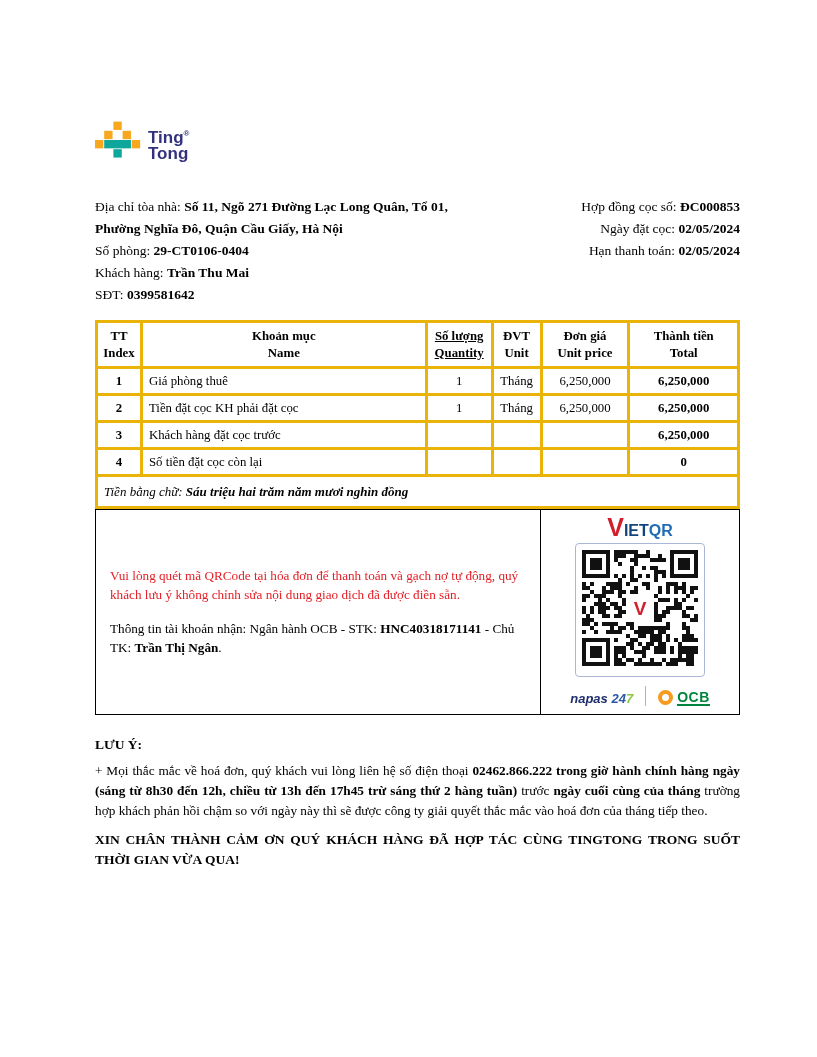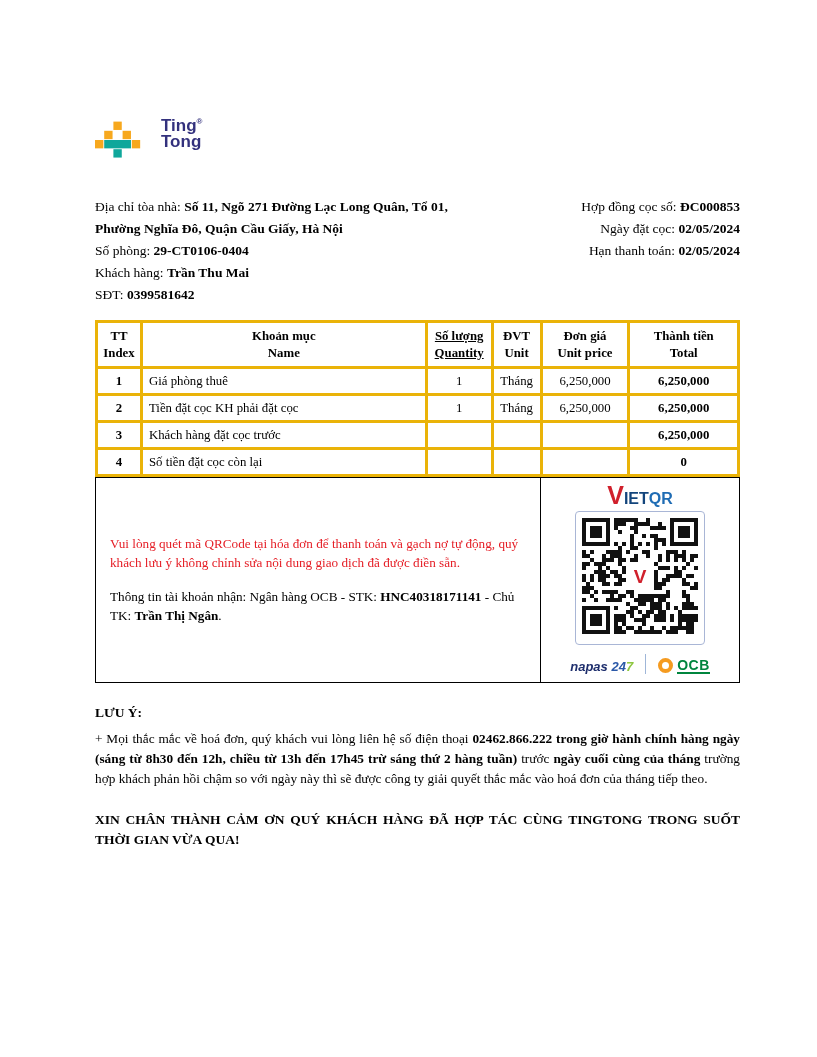--- a/index.html
+++ b/index.html
@@ -9,21 +9,21 @@
     width: 817px; height: 1057px;
     background: #ffffff;
     font-family: "Liberation Serif", "DejaVu Serif", serif;
     color: #000;
     overflow: hidden;
   }
   .content { position: absolute; left: 95px; top: 118px; width: 645px; }
 
   
   .doc-header { display: flex; align-items: flex-start; height: 64px; }
-  .logo { display: flex; align-items: flex-start; gap: 20px; }
+  .logo { display: flex; align-items: flex-end; gap: 7px; }
   .logo-text {
     font-family: "Liberation Sans", "DejaVu Sans", sans-serif;
     font-weight: bold; color: #33317d; font-size: 17px; line-height: 0.95;
   }
   .logo-text .reg { font-size: 8px; vertical-align: super; }
   .doc-title {
     margin-left: auto; width: 440px; text-align: center;
     font-size: 16.5px; font-weight: bold; margin-top: 10px;
     letter-spacing: 0.2px;
   }
@@ -80,21 +80,21 @@
     border: 4.5px solid #f59b20; background: #fff;
   }
   .ocb-text {
     color: #00853e; font-weight: bold; font-size: 14px; letter-spacing: 0.5px;
     border-bottom: 2px solid #00853e; line-height: 1.05;
   }
 
   
   .footer-note-title { margin-top: 22px; font-size: 13.5px; font-weight: bold; }
   .footer-note { margin-top: 8px; font-size: 13.3px; line-height: 20px; text-align: justify; }
-  .footer-thanks { margin-top: 21px; font-size: 13.5px; font-weight: bold; line-height: 20px; text-align: justify; }
+  .footer-thanks { margin-top: 9px; font-size: 13.5px; font-weight: bold; line-height: 20px; text-align: justify; }
 </style>
 </head>
 <body>
 
 <div class="page">
   <div class="content">
 
     <div class="doc-header">
       <div class="logo">
         <svg width="46" height="44" viewBox="0 0 55 44">
@@ -164,27 +164,30 @@
           <td class="c b">6,250,000</td>
         </tr>
         <tr>
           <td class="c b">4</td>
           <td class="name">Số tiền đặt cọc còn lại</td>
           <td class="c"></td>
           <td class="c"></td>
           <td class="c"></td>
           <td class="c b">0</td>
         </tr>
+        <tr class="words">
+          <td colspan="6" class="it"><span>Tiền bằng chữ: </span><span class="b">Sáu triệu hai trăm năm mươi nghìn đồng</span></td>
+        </tr>
       </tbody>
     </table>
 
     <div class="pay-box">
       <div class="pay-left">
         <p class="pay-note-red">Vui lòng quét mã QRCode tại hóa đơn để thanh toán và gạch nợ tự động, quý khách lưu ý không chỉnh sửa nội dung giao dịch đã được điền sẵn.</p>
-        <p class="pay-account"><span>Thông tin tài khoản nhận: Ngân hàng OCB - STK: </span><span class="b">HNC40318171141</span><span> - Chủ TK: </span><span class="b">Trần Thị Ngân</span><span>.</span></p>
+        <p class="pay-account"><span>Thông tin tài khoản nhận: Ngân hành OCB - STK: </span><span class="b">HNC40318171141</span><span> - Chủ TK: </span><span class="b">Trần Thị Ngân</span><span>.</span></p>
       </div>
       <div class="pay-right">
         <div class="vietqr-logo">
           <span class="vq-v">V</span>
             <span class="vq-iet">IET</span>
             <span class="vq-qr">QR</span>
         </div>
         <div class="qr-frame">
           <svg id="qr-svg" width="118" height="118" viewBox="0 0 118 118">
               <rect x="1" y="1" width="4" height="4" fill="#111"></rect>

